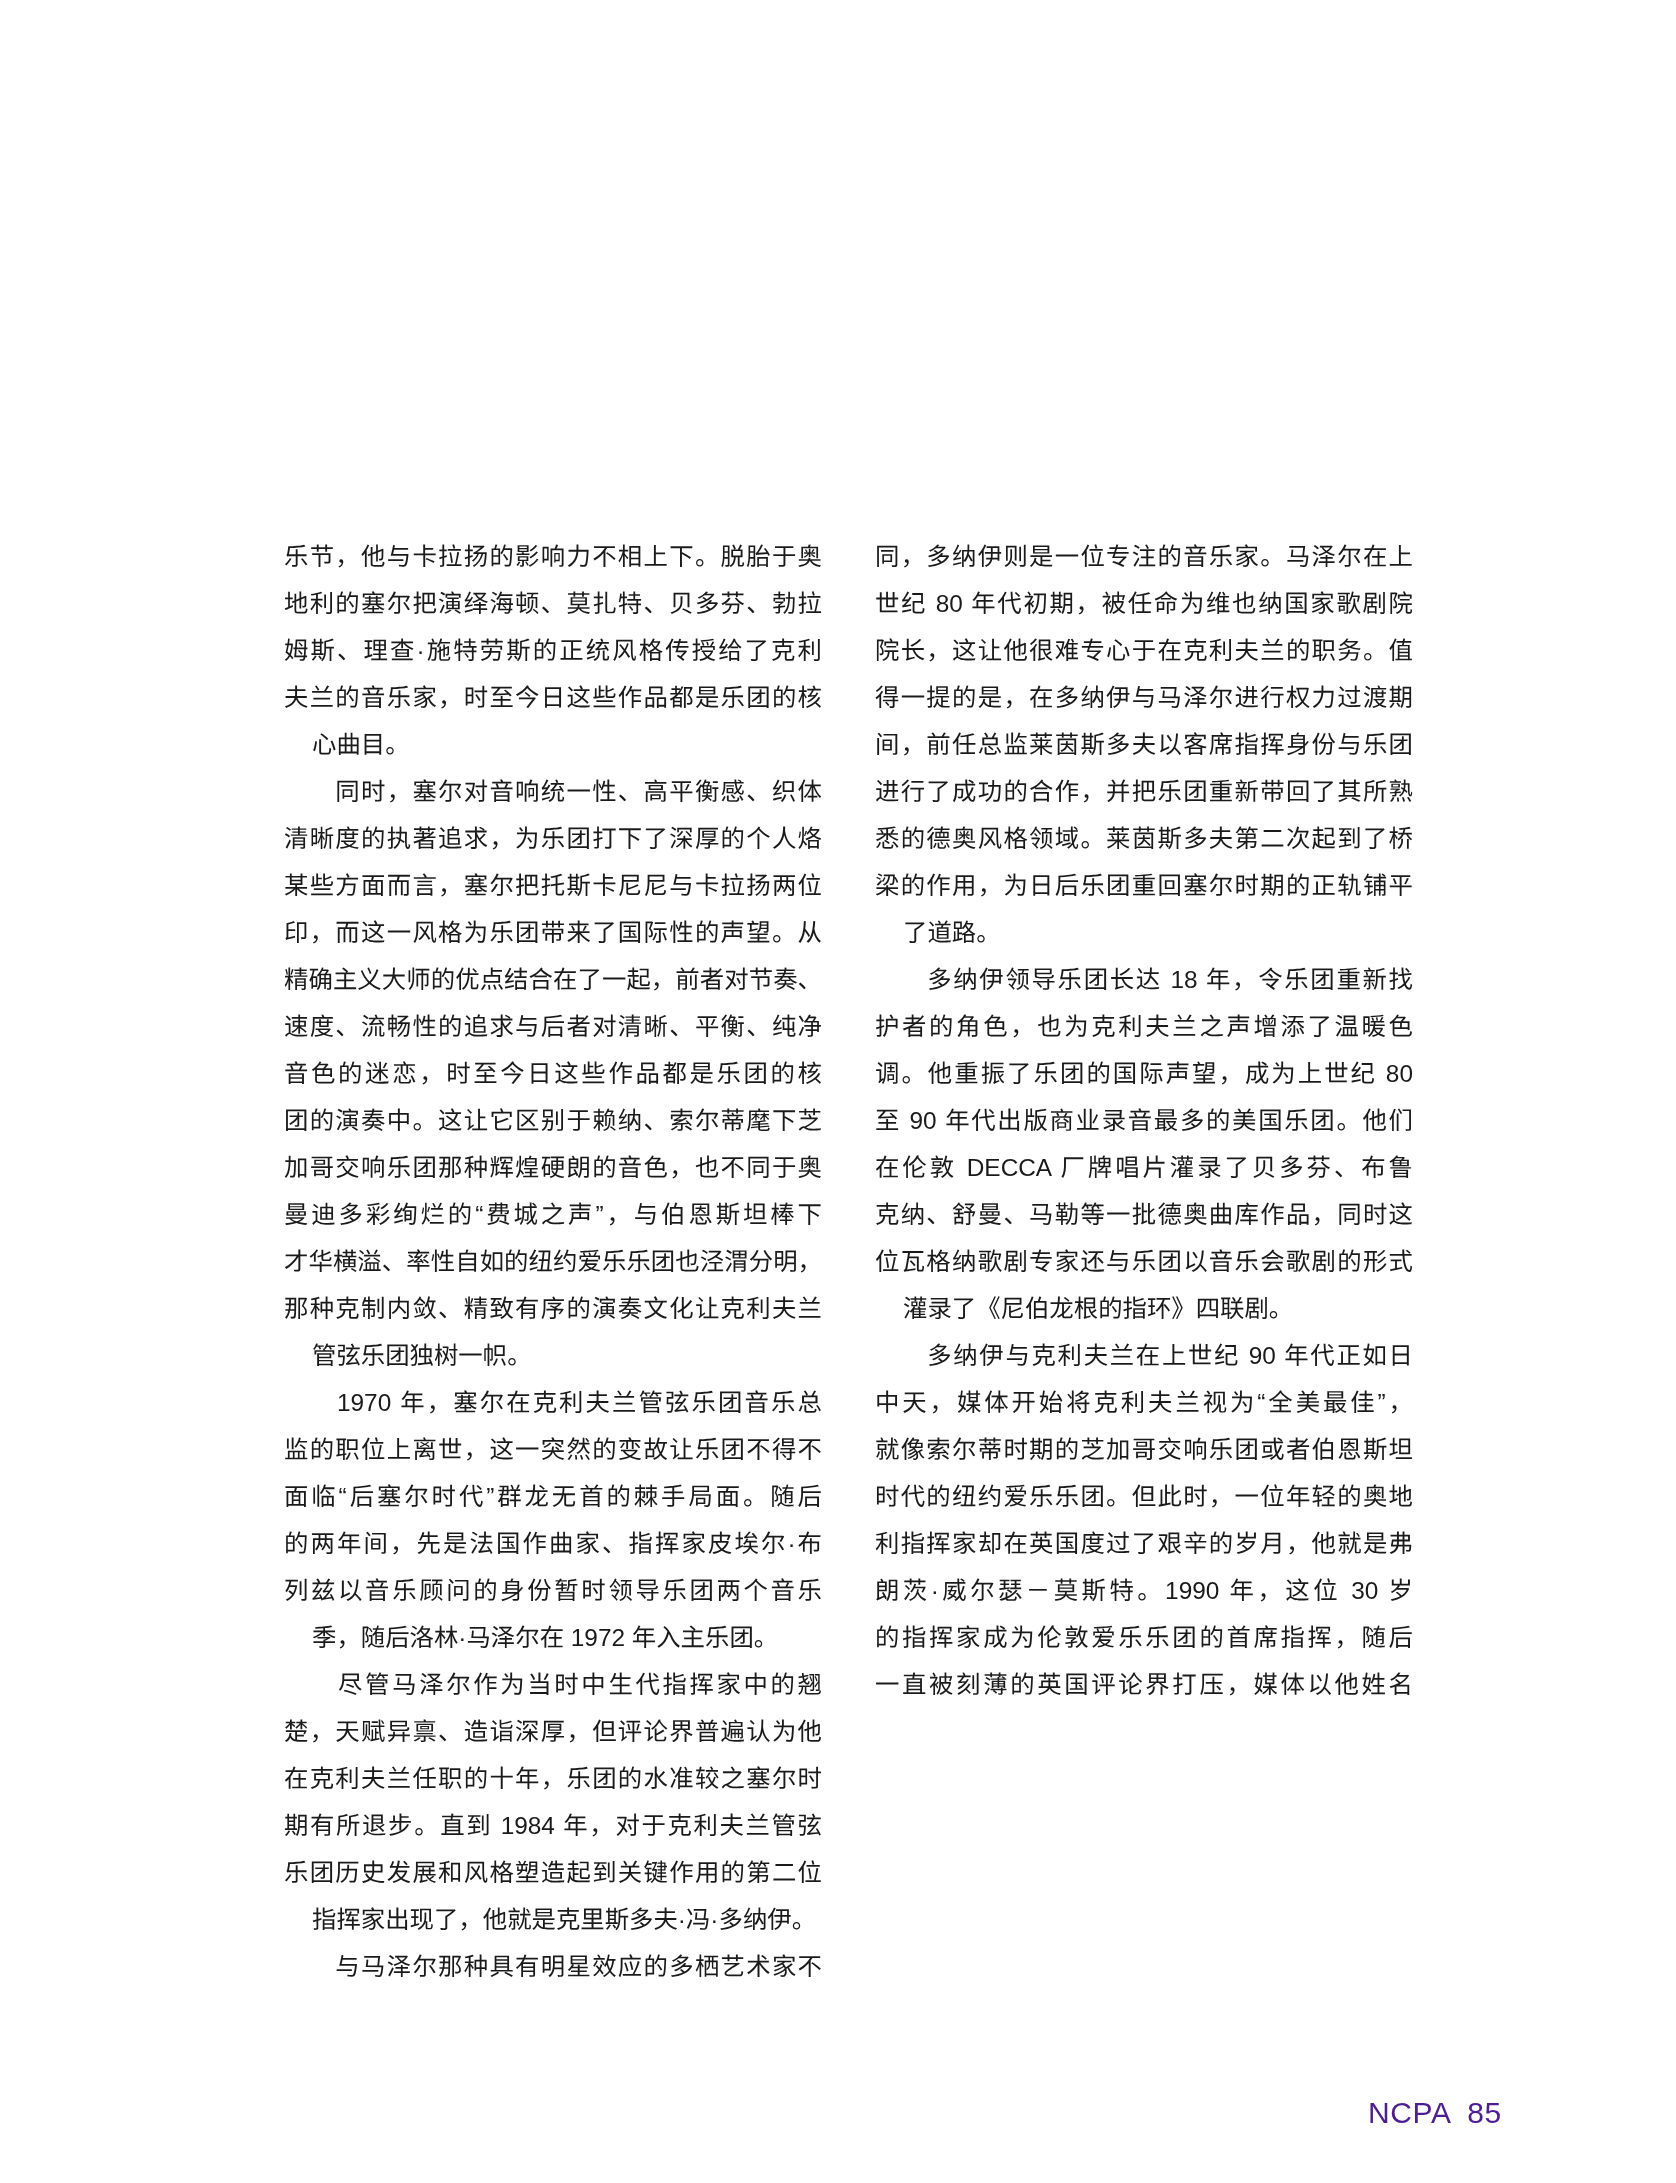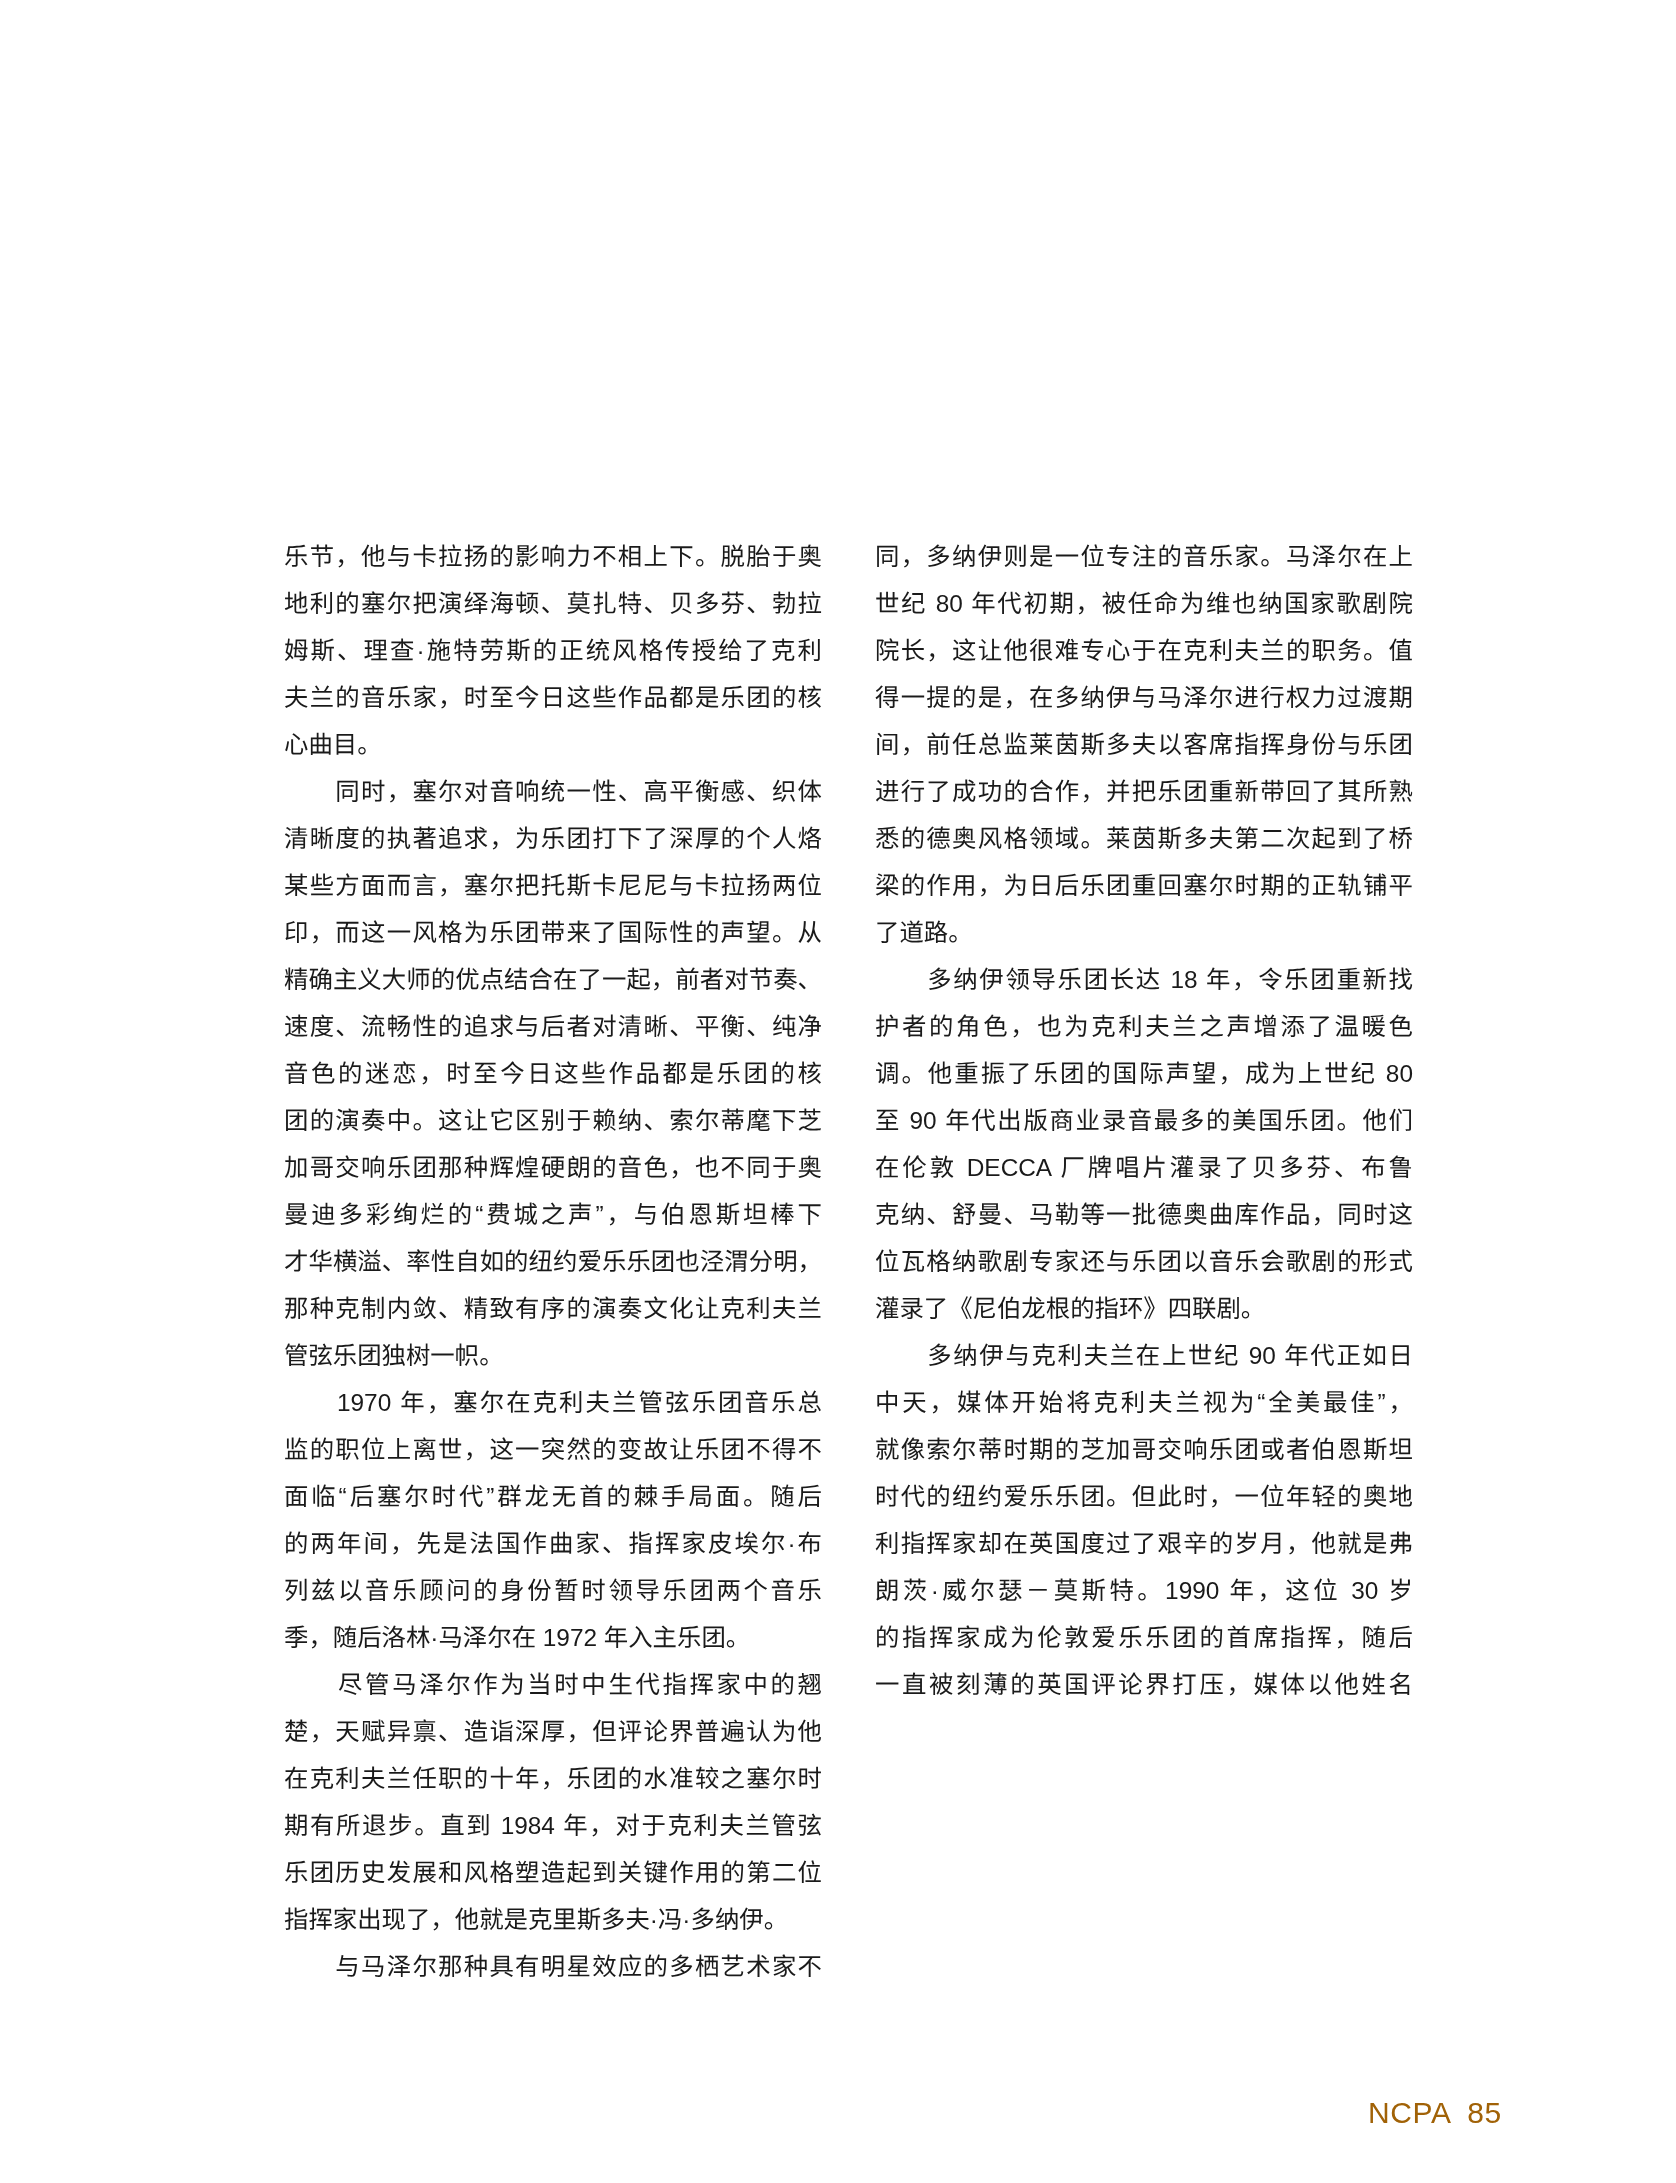--- a/index.html
+++ b/index.html
@@ -39,28 +39,29 @@
     white-space: pre;
     text-align: justify;
     text-align-last: justify;
     color: #1a1a1a;
     overflow: visible;
   }
   
   .line.pf {
     text-align: right;
     text-align-last: left;
+    margin-left: 28px;
   }
   .footer {
     position: absolute;
     top: 2062px;
     right: 174px;
     font-size: 30px;
     line-height: 34px;
-    color: #a16207;
+    color: #4c1d95;
     letter-spacing: 0.7px;
     word-spacing: 8px;
     white-space: pre;
   }
 </style>
 </head>
 <body>
 
 <div class="page">
 

